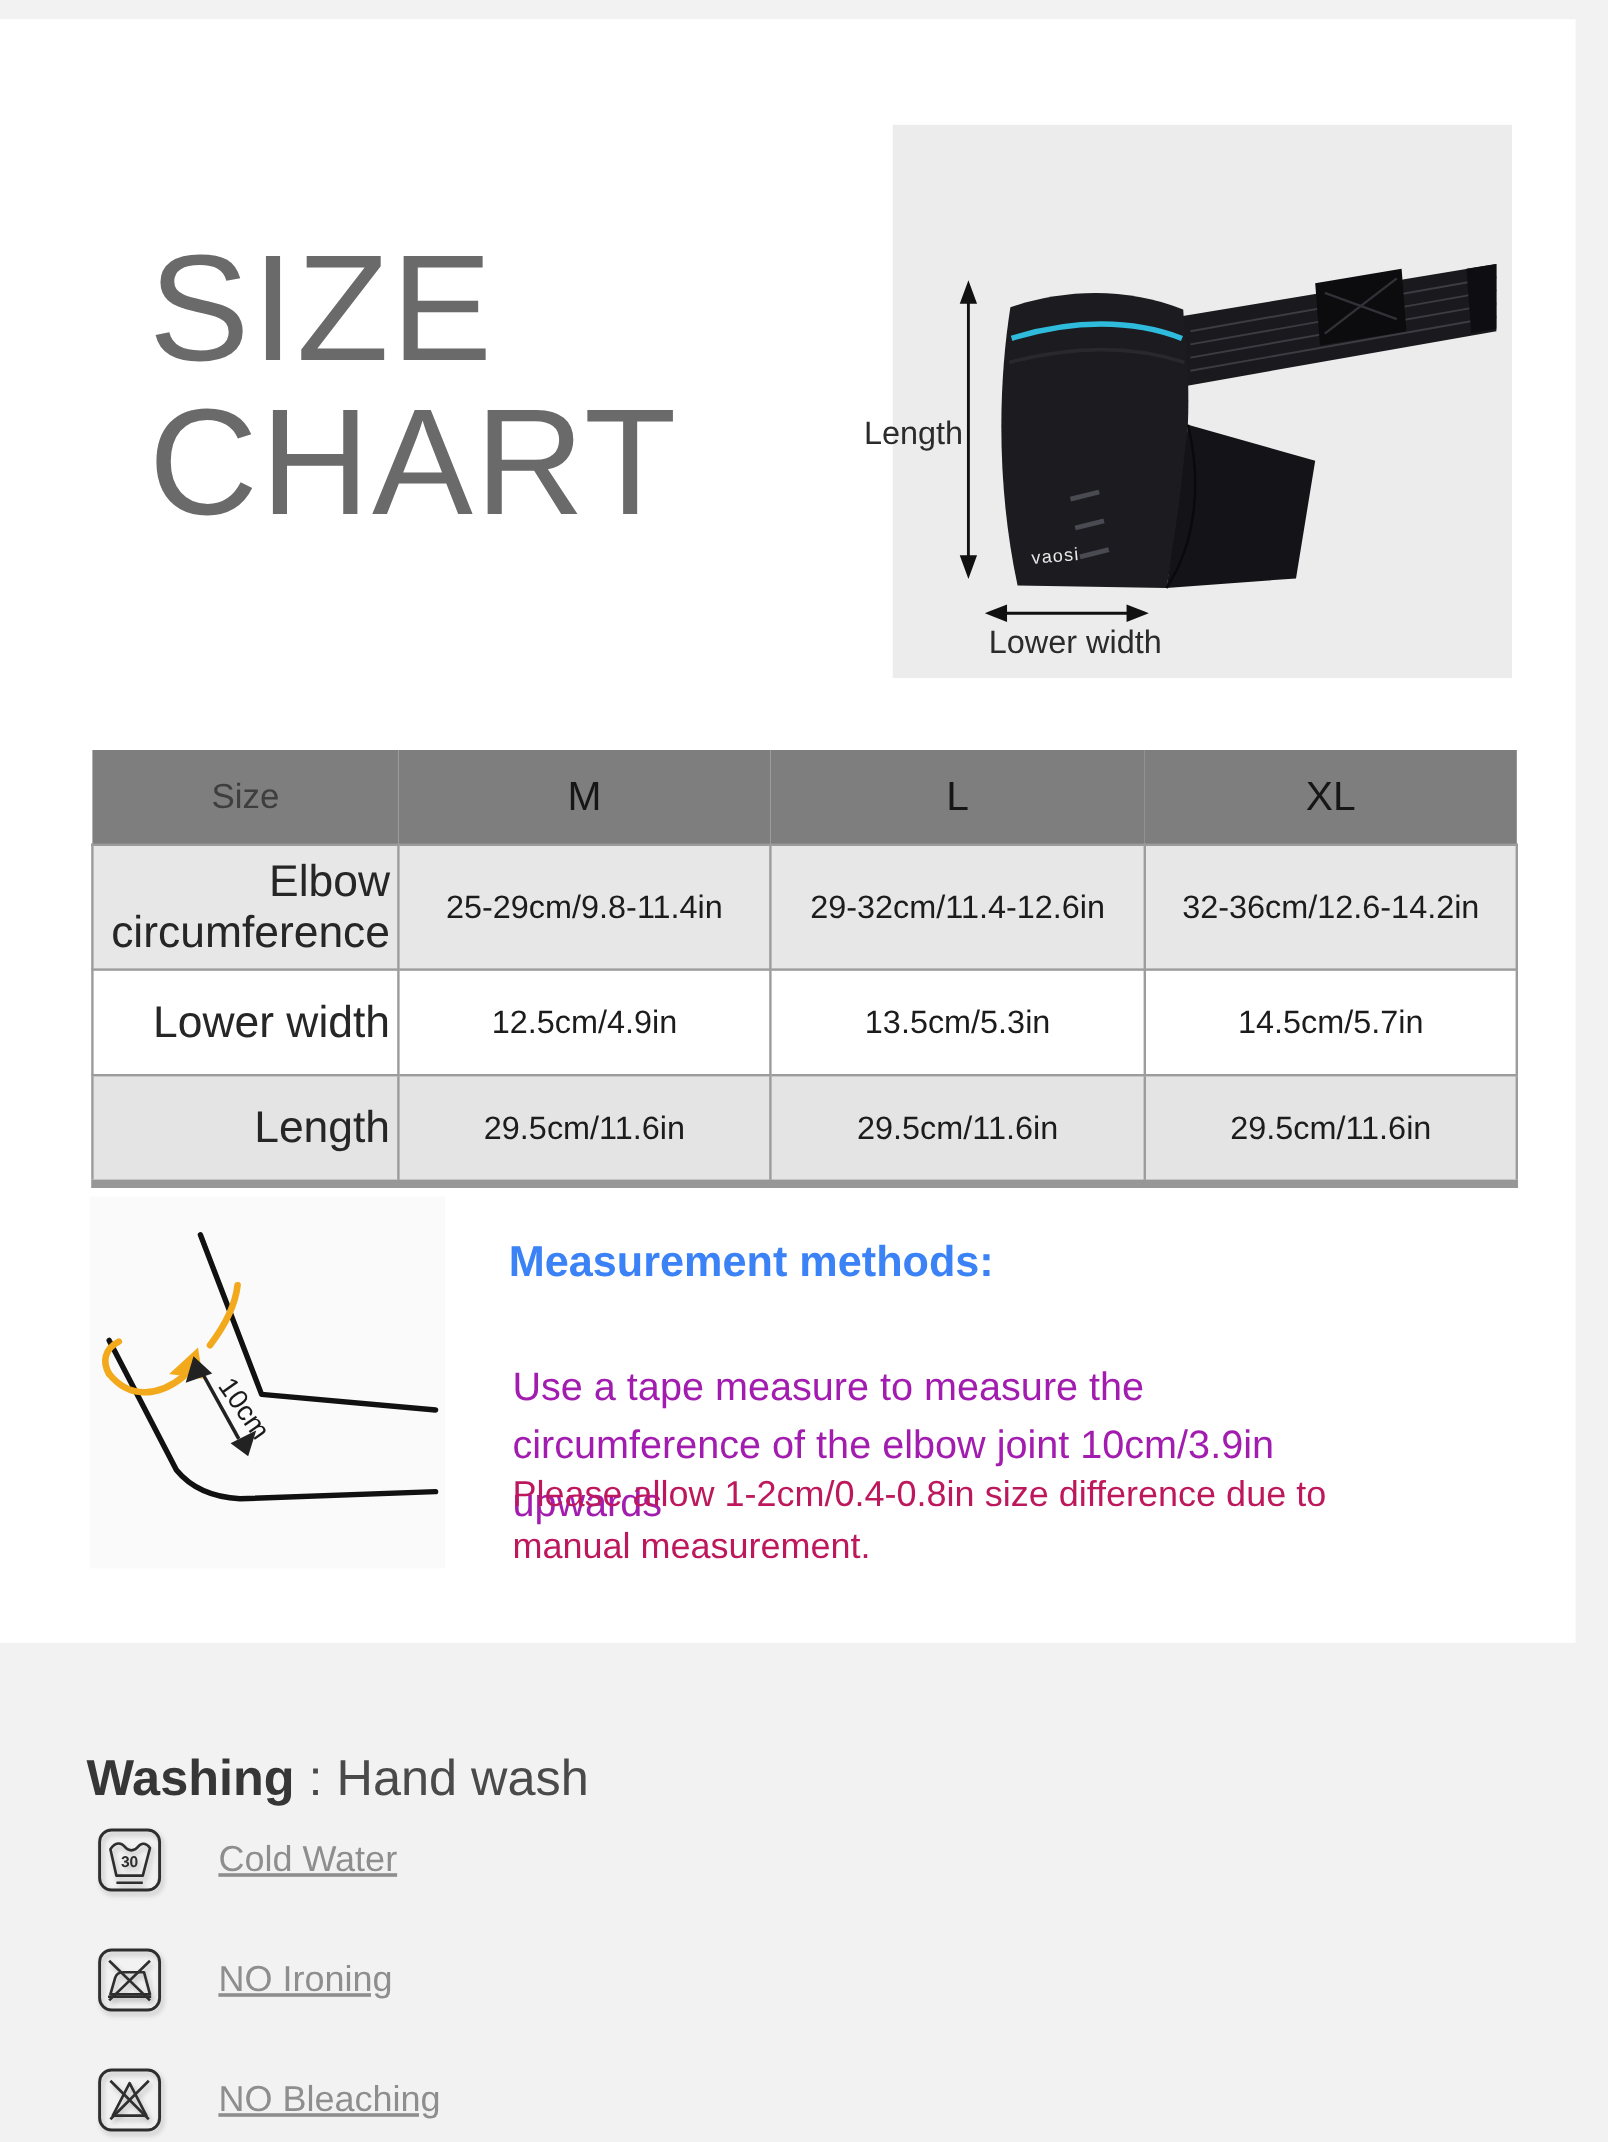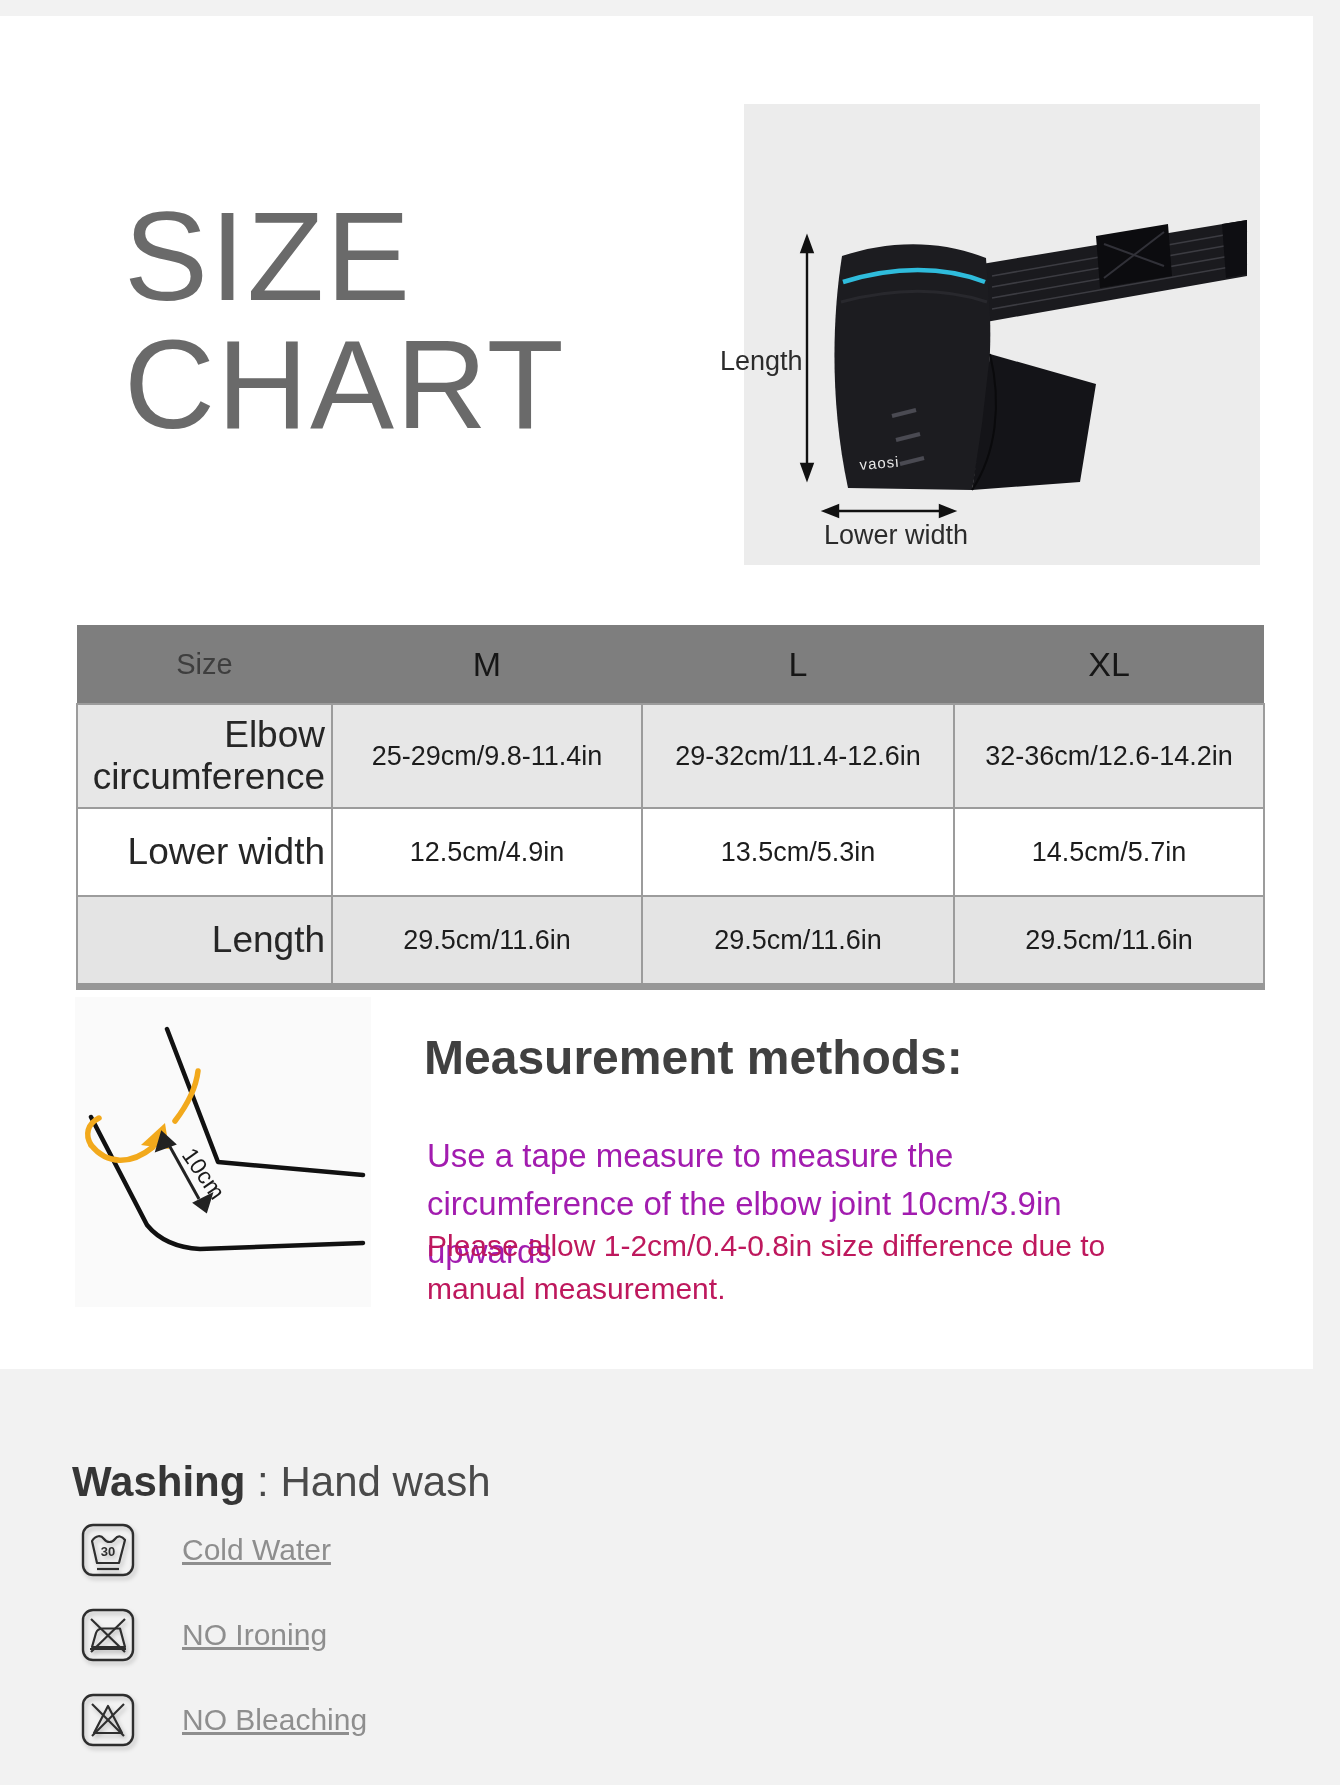--- a/index.html
+++ b/index.html
@@ -29,29 +29,29 @@
   .size-table td{border:2px solid #9c9c9c;text-align:center;vertical-align:middle;
     font-size:27px;color:#1c1c1c;padding:0 6px;}
   .size-table tr.r0 td{background:#e7e7e7;height:102px;}
   .size-table tr.r1 td{background:#ffffff;height:86px;}
   .size-table tr.r2 td{background:#e4e4e4;height:86px;}
   .size-table td.rowlabel{font-size:37px;color:#262626;text-align:right;}
 
   
   .illustration{position:absolute;left:75px;top:997px;width:296px;height:310px;background:#fafafa;}
   .illustration svg{position:absolute;left:0;top:0;width:296px;height:310px;}
-  .mm-heading{position:absolute;left:424px;top:1030px;font-size:48px;font-weight:bold;color:#404040;}
+  .mm-heading{position:absolute;left:424px;top:1030px;font-size:36px;font-weight:bold;color:#3b82f6;}
   .mm-instruction{position:absolute;left:427px;top:1108px;width:710px;font-size:33px;line-height:48px;color:#a21caf;margin-top:24px;}
   .mm-note{position:absolute;left:427px;top:1224px;width:692px;font-size:30px;line-height:43px;color:#be185d;}
 
   
   .washing-bg{position:absolute;left:0;top:1369px;width:1340px;height:416px;background:#f2f2f2;}
   .wash-heading{position:absolute;left:72px;top:1458px;font-size:42px;color:#4a4a4a;}
   .wash-heading .wbold{font-weight:bold;color:#363636;}
-  .wash-items{position:absolute;left:80px;top:1522px;display:flex;flex-direction:column;gap:29px;}
+  .wash-items{position:absolute;left:80px;top:1522px;display:flex;flex-direction:column;gap:44px;}
   .wash-item{display:flex;align-items:center;gap:46px;height:56px;}
   .wash-item svg{width:56px;height:56px;filter:drop-shadow(2px 3px 2px rgba(0,0,0,0.22));}
   .wash-label{font-size:30px;color:#8e8e8e;text-decoration:underline;}
 </style>
 </head>
 <body>
 
 <div class="top-band"></div>
 <div class="right-strip"></div>
 

